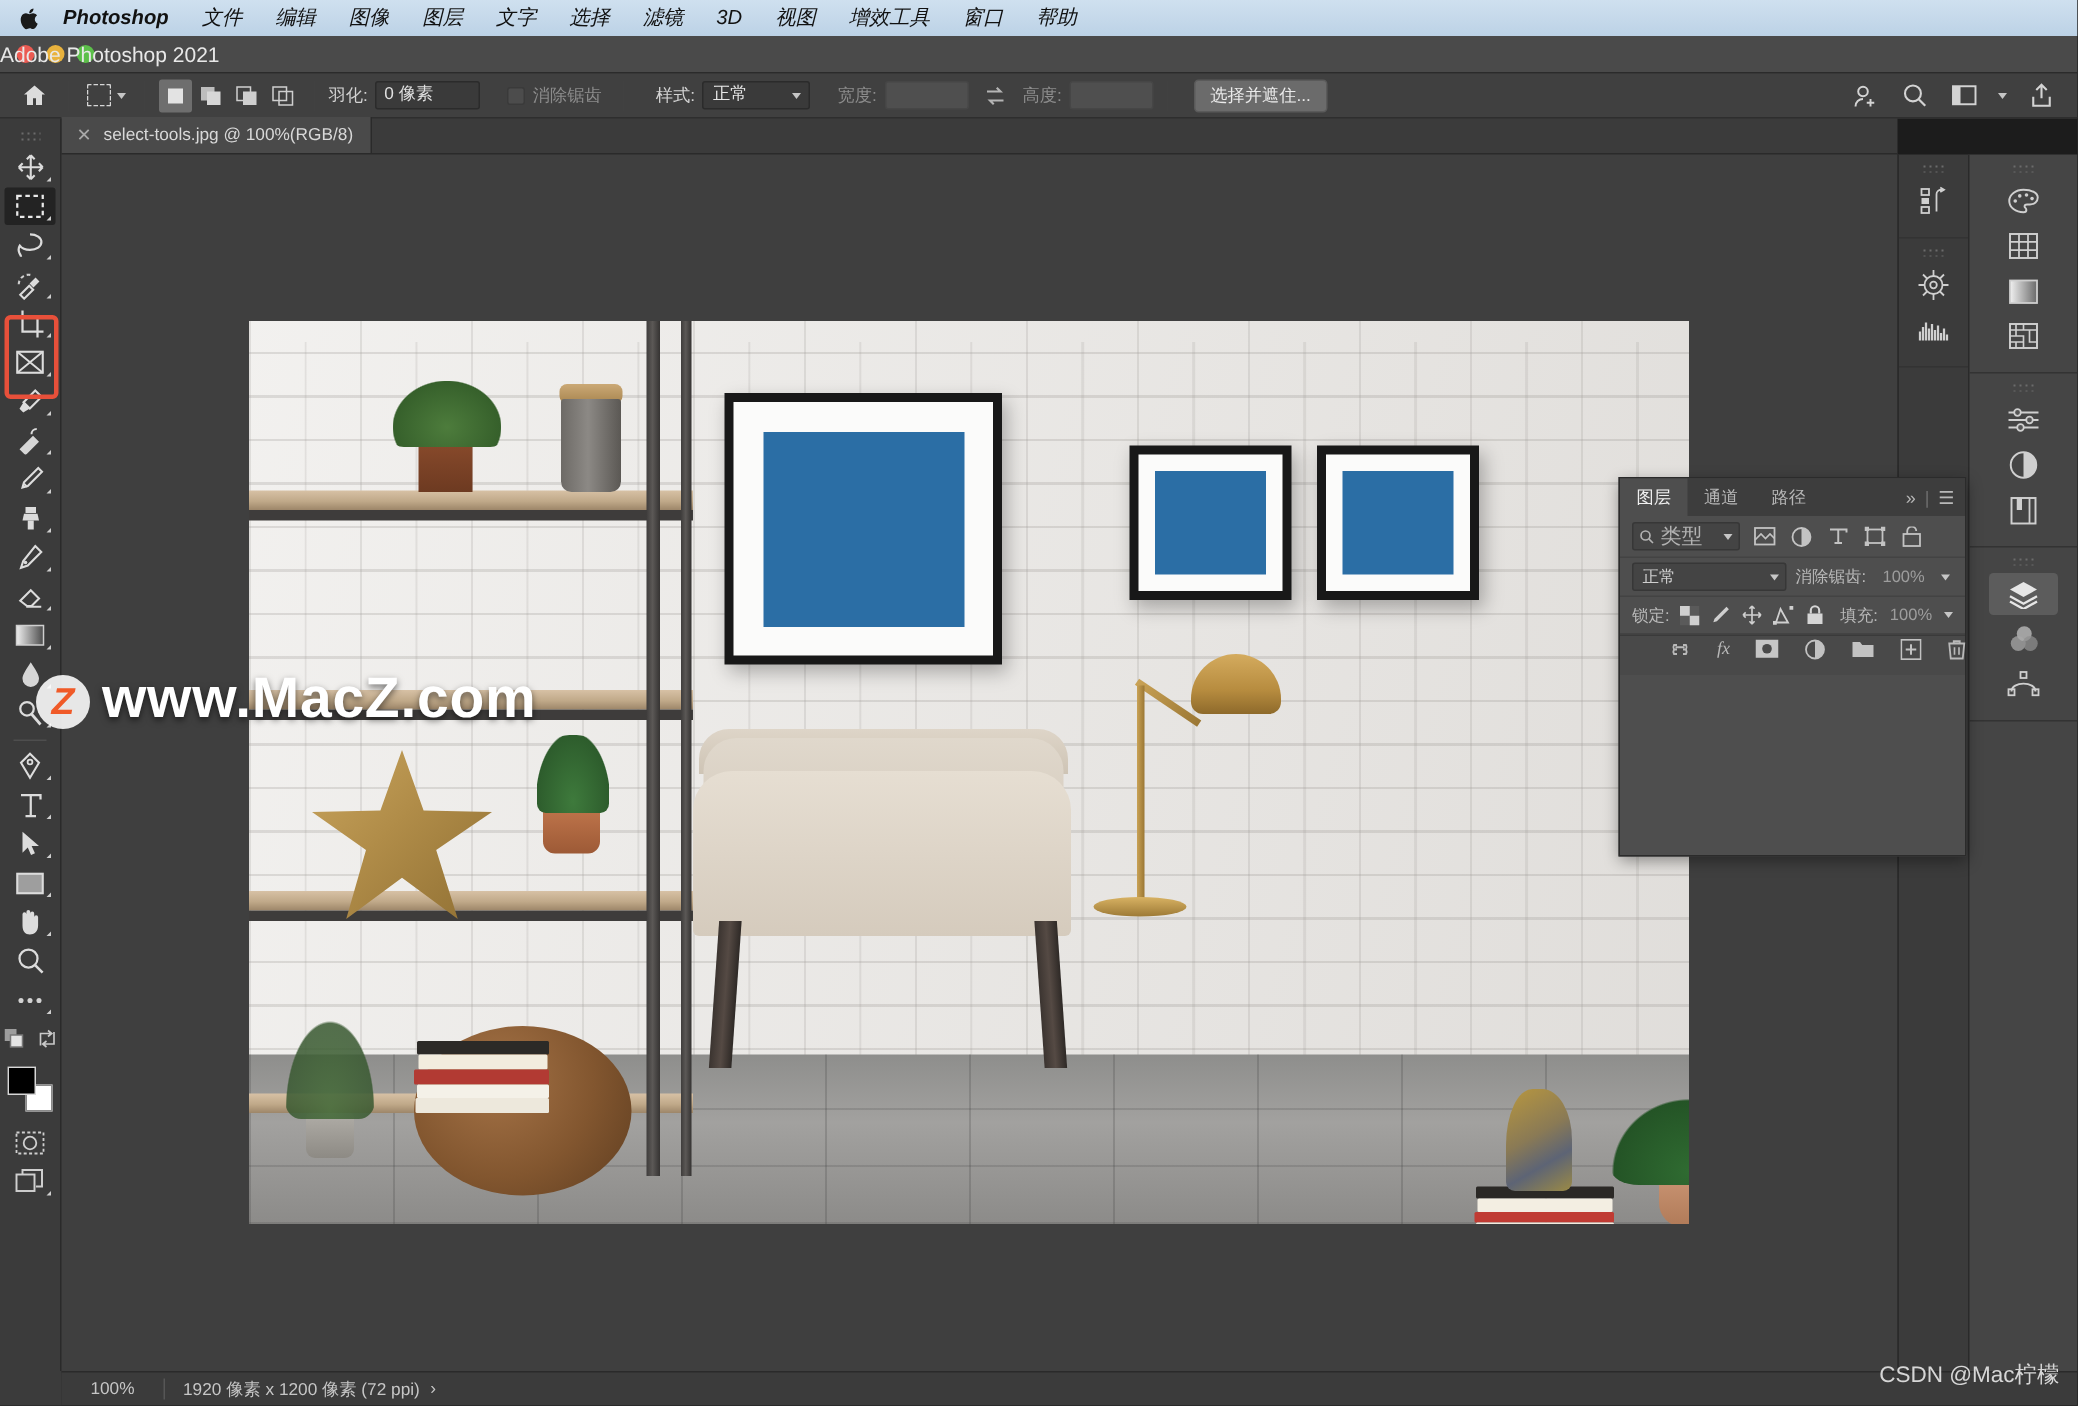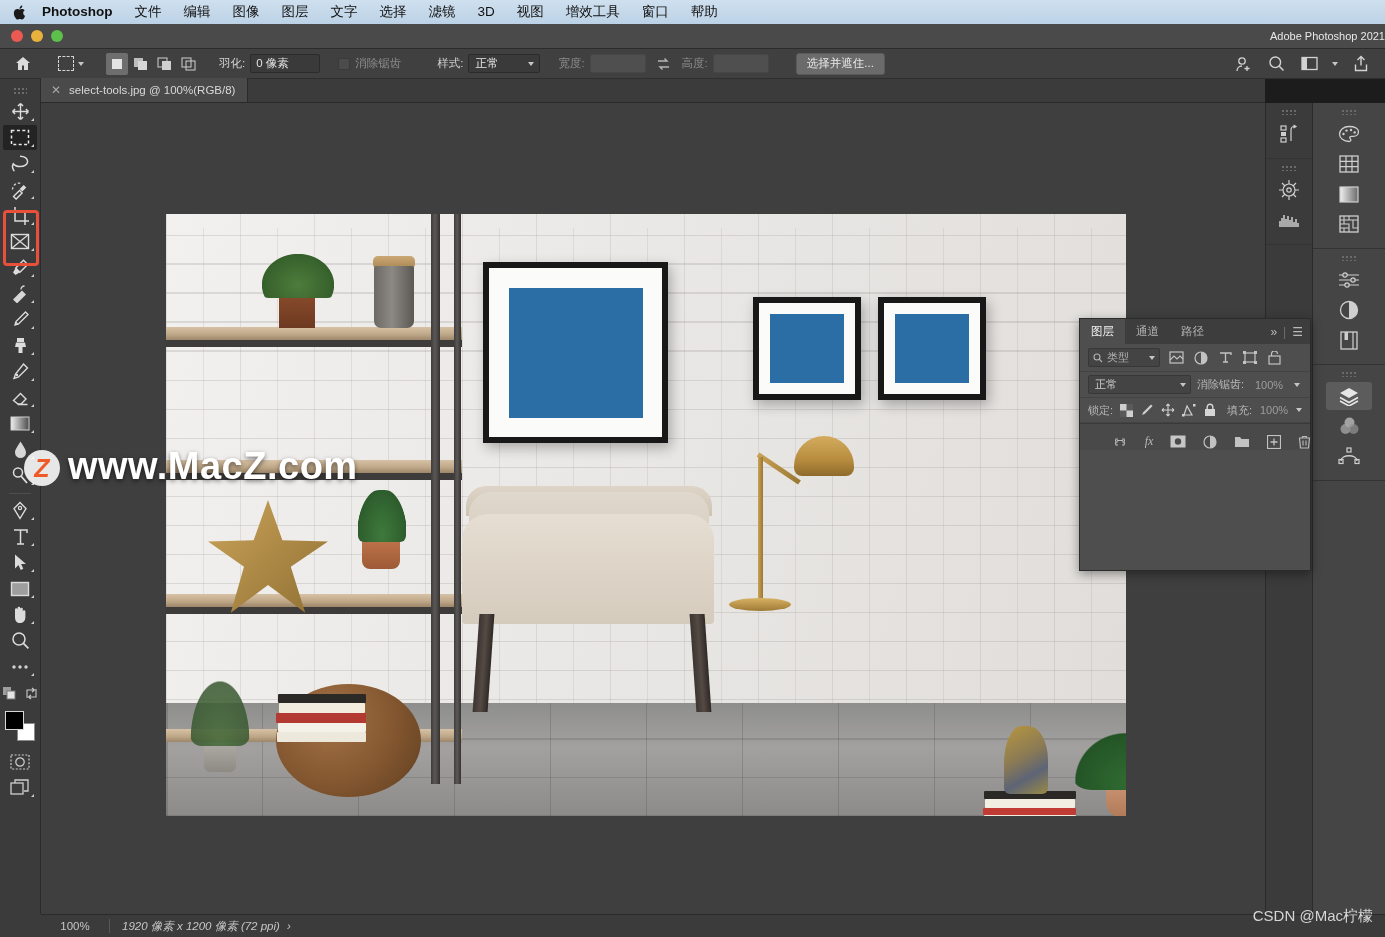--- a/index.html
+++ b/index.html
@@ -8,21 +8,21 @@
     background: #1c1c1c;
     font-family: "Liberation Sans", "DejaVu Sans", sans-serif;
     overflow: hidden;
   }
   #app { position: relative; width: 1385px; height: 937px; }
 
   
   .macbar {
     position: absolute; left: 0; top: 0; width: 1385px; height: 24px;
     background: linear-gradient(#cfe0ef, #bcd2e6);
-    display: flex; align-items: center; gap: 0; padding-left: 12px;
+    display: flex; align-items: center; gap: 0; padding-left: 12px; font-style: italic;
   }
   .apple-logo { width: 16px; height: 17px; margin-right: 12px; position: relative; }
   .macbar .mi {
     font-size: 13.5px; color: #111; padding: 0 11px; line-height: 24px;
     white-space: nowrap; cursor: default;
   }
   .macbar .mi.brand { font-weight: bold; padding-left: 2px; }
 
   
   .titlebar {
@@ -30,22 +30,22 @@
     background: #4a4a4a; border-bottom: 1px solid #2b2b2b;
     display: flex; align-items: center;
   }
   .lights { display: flex; gap: 8px; padding-left: 11px; }
   .light { width: 12px; height: 12px; border-radius: 50%; }
   .l-red { background: #eb5a52; }
   .l-yel { background: #e7b game; }
   .l-yel { background: #e9b23d; }
   .l-grn { background: #5cc04a; }
   .titlebar .ttl {
-    position: absolute; left: 0; right: 0; text-align: right;
-    font-size: 11px; color: #e8e8e8; pointer-events: none;
+    position: absolute; left: 0; right: 0; text-align: left;
+    font-size: 14px; color: #e8e8e8; pointer-events: none;
   }
 
   
   .optbar {
     position: absolute; left: 0; top: 49px; width: 1385px; height: 30px;
     background: #404040; border-bottom: 1px solid #2e2e2e;
     display: flex; align-items: center; padding: 0 10px; gap: 0;
   }
   .opt-sep { width: 1px; height: 20px; background: #414141; margin: 0 9px; }
   .home-btn {
@@ -323,21 +323,21 @@
   .lp-tab.on { background: #4e4e4e; color: #f0f0f0; }
   .lp-tabs-right { margin-left: auto; display: flex; align-items: center; gap: 6px; padding-right: 7px;
                    color: #b8b8b8; font-size: 12px; }
   .lp-filter {
     height: 28px; display: flex; align-items: center; gap: 8px; padding: 0 8px;
     border-bottom: 1px solid #434343;
   }
   .lp-type {
     display: flex; align-items: center; gap: 4px; height: 19px; width: 74px;
     background: #444; border: 1px solid #373737; border-radius: 2px;
-    padding: 0 4px; font-size: 11px; color: #b2b2b2; position: relative;
+    padding: 0 4px; font-size: 14px; color: #b2b2b2; position: relative;
   }
   .lp-type .caret { position: absolute; right: 4px; }
   .lp-fic { width: 17px; height: 17px; display: flex; align-items: center;
             justify-content: center; cursor: pointer; }
   .lp-toggle { width: 12px; height: 19px; margin-left: auto; position: relative; }
   .lp-knob { width: 11px; height: 11px; border-radius: 50%; background: #8d8d8d; }
   .lp-blend {
     height: 26px; display: flex; align-items: center; gap: 6px; padding: 0 8px;
     border-bottom: 1px solid #434343;
   }
@@ -363,34 +363,34 @@
   .lp-row.sel { background: #5f5f5f; }
   .lp-eye { width: 17px; display: flex; align-items: center; justify-content: center; cursor: pointer; }
   .lp-thumb {
     width: 37px; height: 26px; border: 1px solid #2f2f2f; overflow: hidden;
     position: relative; background: #ddd;
   }
   .lp-name { font-size: 11.5px; color: #e8e8e8; }
   .lp-locki { margin-left: auto; padding-right: 6px; }
   .lp-foot {
     height: 27px; background: #494949; border-top: 1px solid #3a3a3a;
-    display: flex; align-items: flex-end; justify-content: center; gap: 17px; padding-left: 33px;
+    display: flex; align-items: flex-start; justify-content: center; gap: 17px; padding-left: 33px;
   }
   .lp-foot .fi { width: 17px; height: 17px; display: flex; align-items: center;
                  justify-content: center; cursor: pointer; color: #b9b9b9; font-size: 12px; }
 
   
   .statusbar {
     position: absolute; left: 41px; top: 914px; width: 1344px; height: 23px;
     background: #3b3b3b; border-top: 1px solid #2a2a2a;
     display: flex; align-items: center; font-size: 11.5px; color: #c6c6c6;
   }
   .st-zoom { width: 68px; text-align: center; }
   .st-sep { width: 1px; height: 14px; background: #565656; }
-  .st-dim { padding-left: 12px; display: flex; align-items: center; gap: 7px; font-style: italic; }
+  .st-dim { padding-left: 12px; display: flex; align-items: center; gap: 7px; }
   .csdn {
     position: absolute; right: 12px; top: 907px; font-size: 15px; color: #d6d6d6;
     pointer-events: none;
   }
   .gap-left { position: absolute; left: 0; top: 914px; width: 41px; height: 23px; background: #3b3b3b; }
 </style>
 </head>
 <body>
 
 <div id="app">

